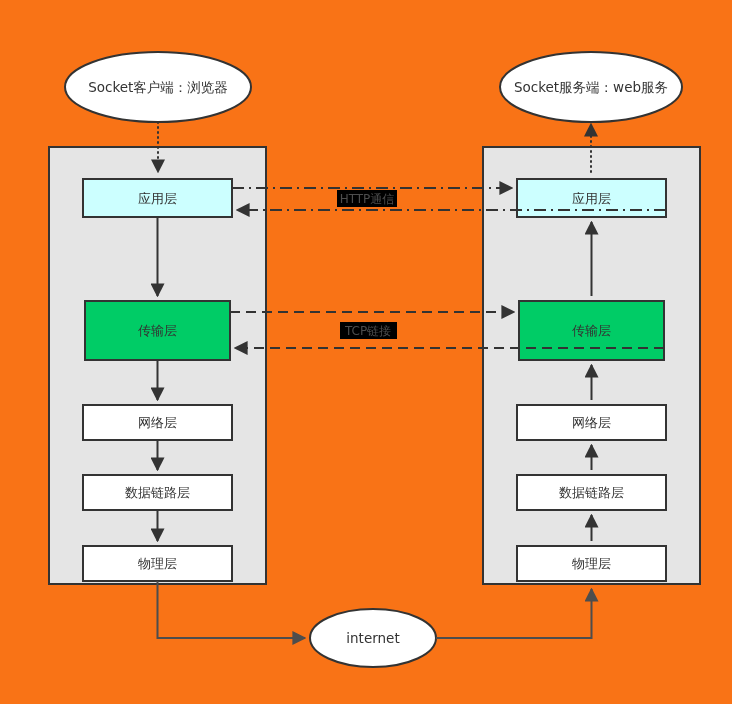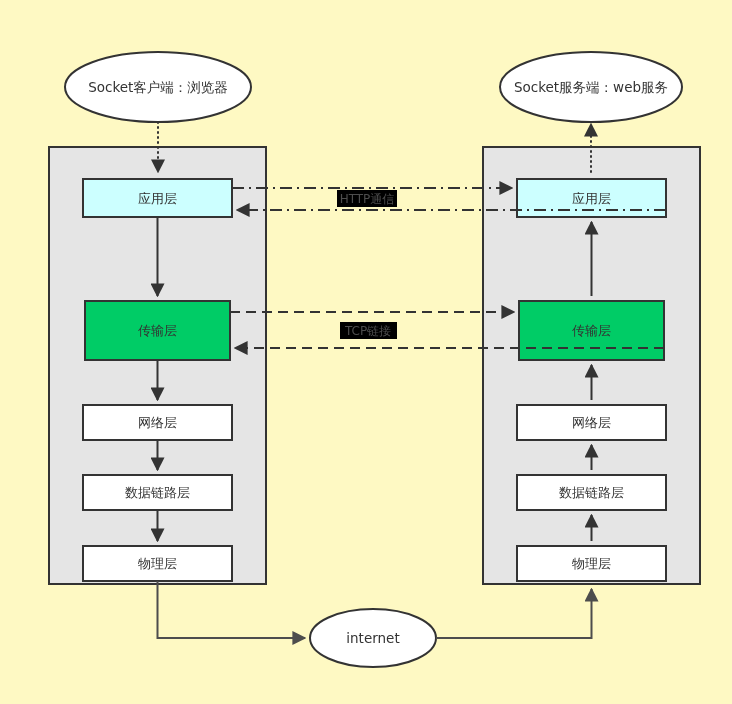--- a/index.html
+++ b/index.html
@@ -7,21 +7,21 @@
     padding: 0;
     background: #000000;
   }
   body {
     font-family: "DejaVu Sans", "Liberation Sans", sans-serif;
   }
   #canvas {
     position: relative;
     width: 732px;
     height: 704px;
-    background: #fef9c3;
+    background: #f97316;
     overflow: hidden;
   }
   svg#diagram {
     position: absolute;
     left: 0;
     top: 0;
     width: 732px;
     height: 704px;
   }
   .panel-rect {

